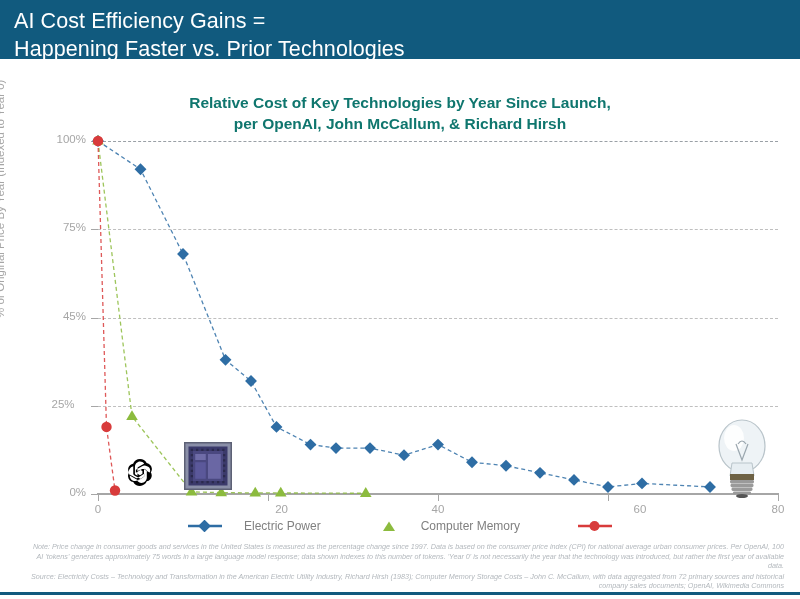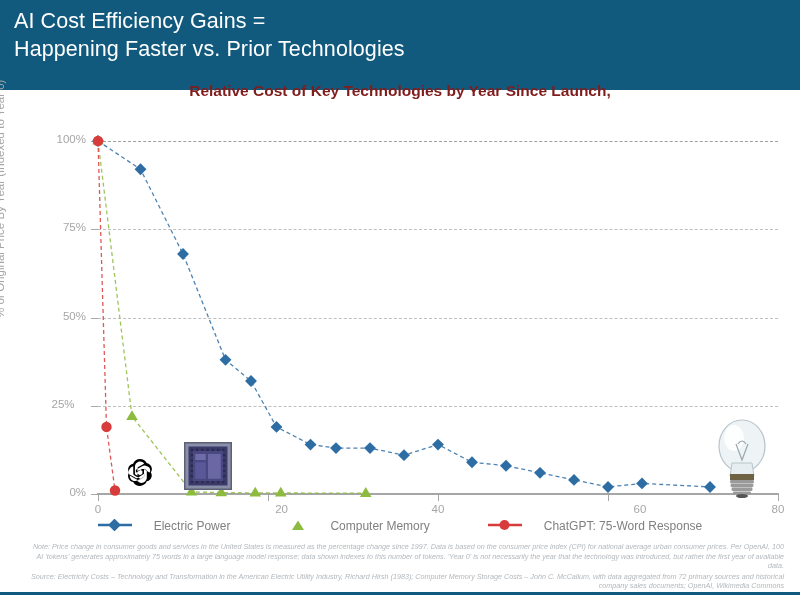--- a/index.html
+++ b/index.html
@@ -5,36 +5,36 @@
   html,body{margin:0;padding:0;}
   body{
     width:800px;height:599px;
     background:#ffffff;
     font-family:"Liberation Sans", sans-serif;
     overflow:hidden;
     position:relative;
   }
   
   #header{
-    position:absolute;left:0;top:0;width:800px;height:90px;
+    position:absolute;left:0;top:0;width:800px;height:59px;
     background:#115a7e;
     box-sizing:border-box;
     padding:7px 0 0 14px;
   }
   #header .line{
     color:#ffffff;
     font-size:21.5px;
     line-height:28px;
     letter-spacing:.1px;
     white-space:nowrap;
   }
   
   #chart-title{
-    position:absolute;left:0;top:80px;width:800px;
-    text-align:center;color:#7f1d1d;
+    position:absolute;left:0;top:92px;width:800px;
+    text-align:center;color:#0f766e;
     font-size:15.5px;font-weight:bold;line-height:21px;
   }
   
   #plot-area{
     position:absolute;
     left:98px;top:141px;width:680px;height:353px;
   }
   .gridline{
     position:absolute;left:0;width:680px;height:0;
     border-top:1px dashed #bfbfbf;
@@ -68,21 +68,21 @@
   
   #openai-logo{position:absolute;left:124px;top:456px;width:32px;height:32px;}
   #chip-image{position:absolute;left:184px;top:442px;width:48px;height:48px;}
   #bulb-image{position:absolute;left:714px;top:418px;width:56px;height:80px;}
   
   #legend{
     position:absolute;left:0;top:519px;width:800px;
     display:flex;justify-content:center;align-items:center;gap:58px;
     color:#808080;font-size:12px;
   }
-  .legend-item{display:flex;gap:22px;white-space:nowrap;}
+  .legend-item{display:flex;align-items:center;gap:22px;white-space:nowrap;}
   .legend-mark{display:block;}
   
   #footnotes{
     position:absolute;left:28px;top:542px;width:756px;
     color:#b3b8bd;font-size:7.2px;font-style:italic;line-height:9.6px;text-align:right;
   }
   #footnotes p{margin:0 0 1px 0;}
   #bottom-rule{
     position:absolute;left:0;top:592px;width:800px;height:3px;background:#115a7e;
   }
@@ -90,37 +90,38 @@
 </head>
 <body>
 
 <div id="header">
   <div class="line">AI Cost Efficiency Gains =</div>
   <div class="line">Happening Faster vs. Prior Technologies</div>
 </div>
 
 <div id="chart-title">
   <div>Relative Cost of Key Technologies by Year Since Launch,</div>
+  <div>per OpenAI, John McCallum, &amp; Richard Hirsh</div>
 </div>
 
 <div id="y-axis-title">% of Original Price By Year (Indexed to Year 0)</div>
 
 <div id="plot-area">
     <div class="gridline" style="top: 264.75px;"></div>
     <div class="gridline" style="top: 176.5px;"></div>
     <div class="gridline" style="top: 88.25px;"></div>
     <div class="gridline top" style="top: 0px;"></div>
   </div>
 <div id="x-axis"></div>
 <div id="axis-decor">
     <div class="ylabel" style="top: 486px; left: 40px;">0%</div>
     <div class="ytick" style="top: 494px;"></div>
     <div class="ylabel" style="top: 397.75px; left: 40px; text-align: center;">25%</div>
     <div class="ytick" style="top: 405.75px;"></div>
-    <div class="ylabel" style="top: 309.5px; left: 40px;">50%</div>
+    <div class="ylabel" style="top: 309.5px; left: 40px;">45%</div>
     <div class="ytick" style="top: 317.5px;"></div>
     <div class="ylabel" style="top: 221.25px; left: 40px;">75%</div>
     <div class="ytick" style="top: 229.25px;"></div>
     <div class="ylabel" style="top: 133px; left: 40px;">100%</div>
     <div class="ytick" style="top: 141px;"></div>
     <div class="xlabel" style="left: 78px; top: 503px;">0</div>
     <div class="xtick" style="left: 98px;"></div>
     <div class="xlabel" style="left: 248px; top: 503px; text-align: right;">20</div>
     <div class="xtick" style="left: 268px;"></div>
     <div class="xlabel" style="left: 418px; top: 503px;">40</div>
@@ -238,21 +239,20 @@
     <svg class="legend-mark" width="20" height="12">
       <polygon points="10,1.5 16,11 4,11" fill="#8cbb3e"></polygon>
     </svg>
     <span>Computer Memory</span>
   </div>
   <div class="legend-item">
     <svg class="legend-mark" width="34" height="12">
       <line x1="0" y1="6" x2="34" y2="6" stroke="#d83b3b" stroke-width="2.4"></line>
       <circle cx="16.5" cy="6" r="5" fill="#d83b3b"></circle>
     </svg>
-    <span>ChatGPT: 75-Word Response</span>
   </div>
 </div>
 
 <div id="footnotes">
   <p>Note: Price change in consumer goods and services in the United States is measured as the percentage change since 1997. Data is based on the consumer price index (CPI) for national average urban consumer prices. Per OpenAI, 100 AI 'tokens' generates approximately 75 words in a large language model response; data shown indexes to this number of tokens. 'Year 0' is not necessarily the year that the technology was introduced, but rather the first year of available data.</p>
   <p>Source: Electricity Costs – Technology and Transformation in the American Electric Utility Industry, Richard Hirsh (1983); Computer Memory Storage Costs – John C. McCallum, with data aggregated from 72 primary sources and historical company sales documents; OpenAI, Wikimedia Commons</p>
 </div>
 <div id="bottom-rule"></div>
 
 </body></html>

